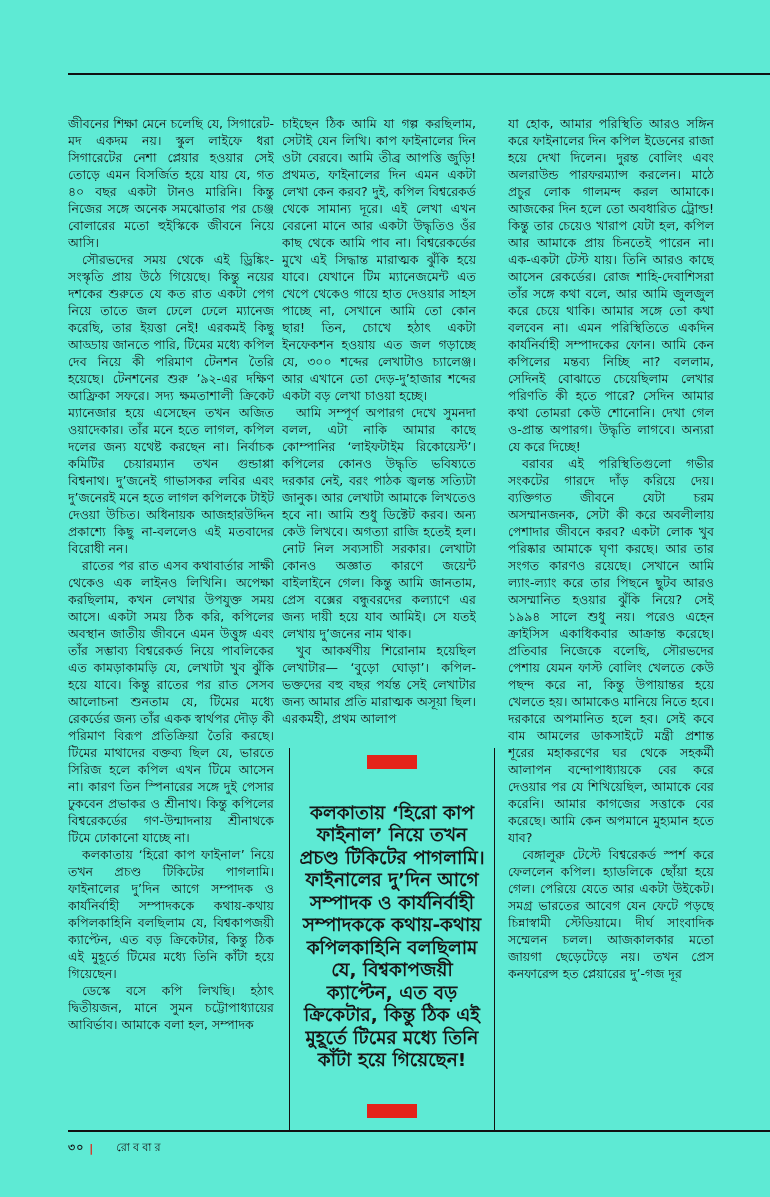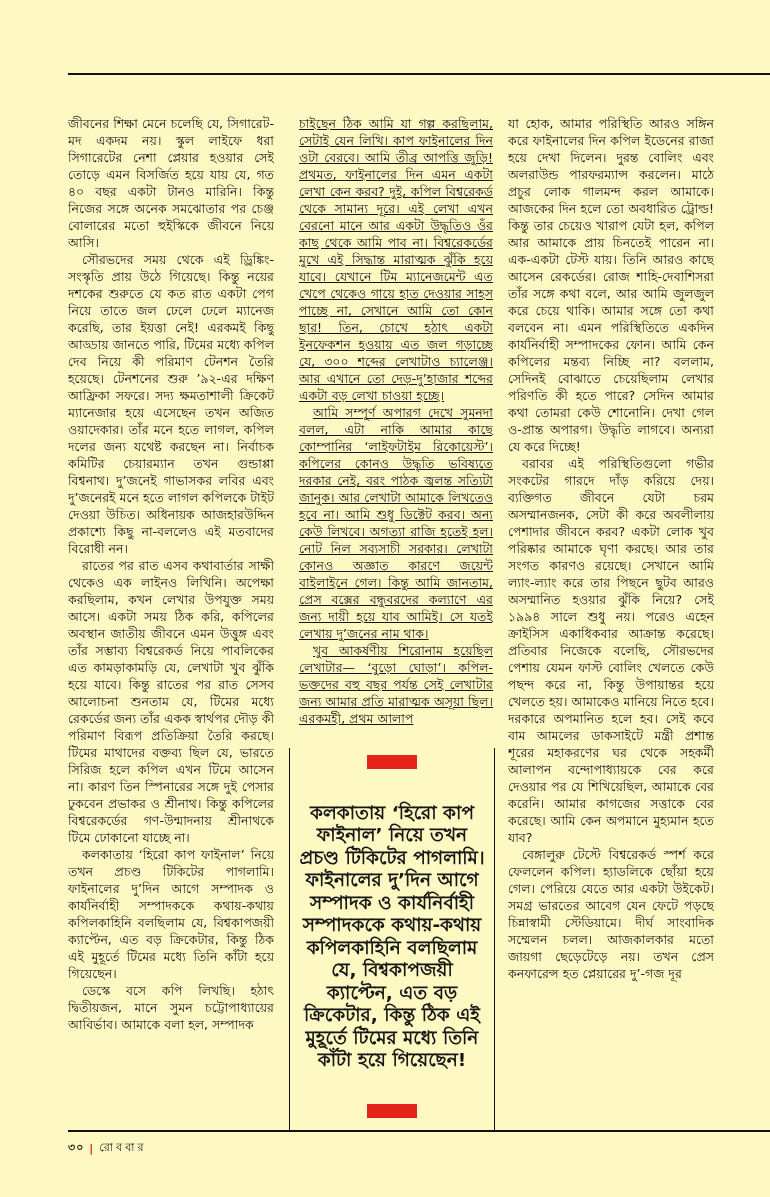--- a/index.html
+++ b/index.html
@@ -5,21 +5,21 @@
   :root{
     --accent-red:#e4231a;
     --text:#161616;
     --rule:#111111;
   }
   *{margin:0;padding:0;box-sizing:border-box;}
   html,body{background:#ffffff;}
   .page{
     position:relative;
     width:770px;height:1197px;
-    background:#fef9c3;
+    background:#5eead4;
     overflow:hidden;
     font-family:"DejaVu Sans","Liberation Sans",sans-serif;
     color:var(--text);
   }
   .top-rule{
     position:absolute;left:68px;right:0;top:73px;
     height:2px;background:var(--rule);
   }
   .bottom-rule{
     position:absolute;left:68px;right:0;top:1130px;
@@ -27,21 +27,21 @@
   }
   .col{
     position:absolute;top:115px;
     font-size:12.5px;line-height:17px;
     text-align:justify;
     overflow:hidden;
   }
   .col p{text-indent:14px;}
   .col p:first-child{text-indent:0;}
   .col1{left:68px;width:206px;height:1013px;}
-  .col2{left:299px;width:194px;height:638px;text-decoration:underline;}
+  .col2{left:282px;width:194px;height:638px;}
   .col3{left:508px;width:206px;height:1013px;}
   .pullquote{
     position:absolute;left:289px;top:748px;
     width:206px;height:382px;
     border-left:1.5px solid var(--rule);
     border-right:1.5px solid var(--rule);
     display:flex;flex-direction:column;
     align-items:center;justify-content:space-between;
     padding:7px 6px 12px 6px;
   }
@@ -57,21 +57,21 @@
     padding:6px 2px;
     overflow:hidden;
   }
   .footer{
     position:absolute;left:68px;top:1139px;
     font-size:11px;letter-spacing:1px;
     display:flex;align-items:center;gap:5px;
   }
   .footer .pgnum{font-weight:bold;}
   .footer .sep{color:var(--accent-red);font-weight:bold;}
-  .footer .title{letter-spacing:3px;}
+  .footer .title{letter-spacing:3px;margin-left:17px;}
 </style>
 </head>
 <body>
 
 <div class="page">
 
   <div class="top-rule"></div>
 
   <div class="col col1">
       <p>জীবনের শিক্ষা মেনে চলেছি যে, সিগারেট-মদ একদম নয়। স্কুল লাইফে ধরা সিগারেটের নেশা প্লেয়ার হওয়ার সেই তোড়ে এমন বিসর্জিত হয়ে যায় যে, গত ৪০ বছর একটা টানও মারিনি। কিন্তু নিজের সঙ্গে অনেক সমঝোতার পর চেঞ্জ বোলারের মতো হুইস্কিকে জীবনে নিয়ে আসি।</p>

